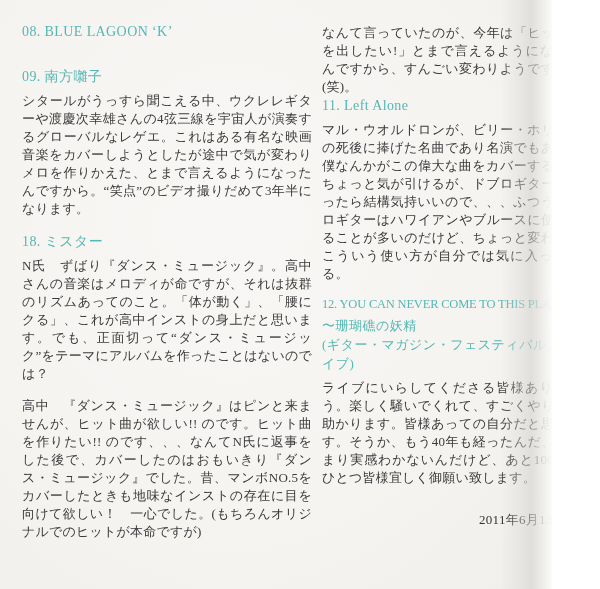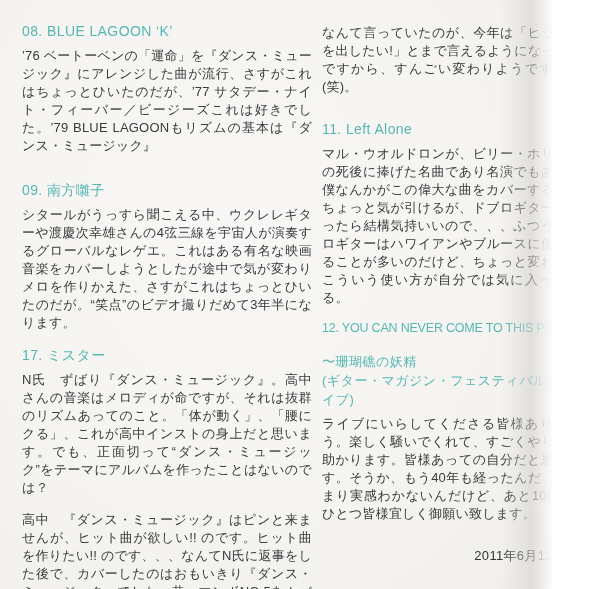--- a/index.html
+++ b/index.html
@@ -1,21 +1,21 @@
 <!DOCTYPE html>
 <html><head>
 <meta charset="utf-8">
 <style>
   html,body { margin:0; padding:0; }
   .page {
     position: relative;
     width: 552px;
     height: 589px;
     background: radial-gradient(ellipse at 42% 38%, #f8f7f5 0%, #f5f4f1 55%, #f0efec 100%);
-    font-family: Liberation Sans, sans-serif;
+    font-family: Liberation Serif, serif;
     color: #3a3a3c;
     overflow: hidden;
   }
   .col { position: absolute; top: 0; }
   .col-left  { left: 22px;  width: 290px; }
   .col-right { left: 322px; width: 260px; }
 
   .trk {
     margin: 0;
     font-size: 14px;
@@ -27,35 +27,35 @@
   .trk-12 { font-size: 12.5px; letter-spacing: -0.2px; white-space: nowrap; }
 
   .bd {
     margin: 0;
     font-size: 13px;
     line-height: 18px;
     text-align: justify;
     letter-spacing: 0.2px;
   }
 
-  .subs { margin-top: 14px; }
+  .subs { margin-top: 2px; }
   .sub {
     font-size: 13px;
     line-height: 19px;
     color: #55b7b3;
     letter-spacing: 0.5px;
   }
 
   
   .first       { margin-top: 22px; }
   .r-first     { margin-top: 24px; }
   .after-h     { margin-top: 6px; }
   .sec-gap-09  { margin-top: 26px; }
   .sec-gap-10  { margin-top: 14px; }
-  .sec-gap-11  { margin-top: 24px; }
+  .sec-gap-11  { }
   .sec-gap-12  { margin-top: 12px; }
   .para-gap    { margin-top: 14px; }
   .body12-gap  { margin-top: 6px; }
 
   .date {
     margin-top: 24px;
     font-size: 13px;
     text-align: right;
     padding-right: 16px;
     letter-spacing: 0.3px;
@@ -75,26 +75,25 @@
       #fbfbfa 100%);
   }
 </style>
 </head>
 <body>
 
 <div class="page">
 
   <div class="col col-left">
     <h2 class="trk first">08. BLUE LAGOON ‘K’</h2>
-    <p class="bd after-h">’76 ベートーベンの「運命」を『ダンス・ミュージック』にアレンジした曲が流行、さすがこれはちょっとひいたのだが、’77 サタデー・ナイト・フィーバー／ビージーズこれは好きでした。’79 BLUE LAGOONもリズムの基本は『ダンス・ミュージック』</p>
 
     <h2 class="trk sec-gap-09">09. 南方囃子</h2>
-    <p class="bd after-h">シタールがうっすら聞こえる中、ウクレレギターや渡慶次幸雄さんの4弦三線を宇宙人が演奏するグローバルなレゲエ。これはある有名な映画音楽をカバーしようとしたが途中で気が変わりメロを作りかえた、さすがこれはちょっとひいたのだが。“笑点”のビデオ撮りだめて3年半になります。</p>
+    <p class="bd after-h">シタールがうっすら聞こえる中、ウクレレギターや渡慶次幸雄さんの4弦三線を宇宙人が演奏するグローバルなレゲエ。これはある有名な映画音楽をカバーしようとしたが途中で気が変わりメロを作りかえた、とまで言えるようになったんですから。“笑点”のビデオ撮りだめて3年半になります。</p>
 
-    <h2 class="trk sec-gap-10">17. ミスター</h2>
+    <h2 class="trk sec-gap-10">18. ミスター</h2>
     <p class="bd after-h">N氏　ずばり『ダンス・ミュージック』。高中さんの音楽はメロディが命ですが、それは抜群のリズムあってのこと。「体が動く」、「腰にクる」、これが高中インストの身上だと思います。でも、正面切って“ダンス・ミュージック”をテーマにアルバムを作ったことはないのでは？</p>
 
     <p class="bd para-gap">高中　『ダンス・ミュージック』はピンと来ませんが、ヒット曲が欲しい!! のです。ヒット曲を作りたい!! のです、、、なんてN氏に返事をした後で、カバーしたのはおもいきり『ダンス・ミュージック』でした。昔、マンボNO.5をカバーしたときも地味なインストの存在に目を向けて欲しい！　一心でした。(もちろんオリジナルでのヒットが本命ですが)</p>
 
   </div>
 
   <div class="col col-right">
     <p class="bd r-first">なんて言っていたのが、今年は「ヒット曲を出したい!」とまで言えるようになったんですから、すんごい変わりようですよね(笑)。</p>
 
     <h2 class="trk sec-gap-11">11. Left Alone</h2>

